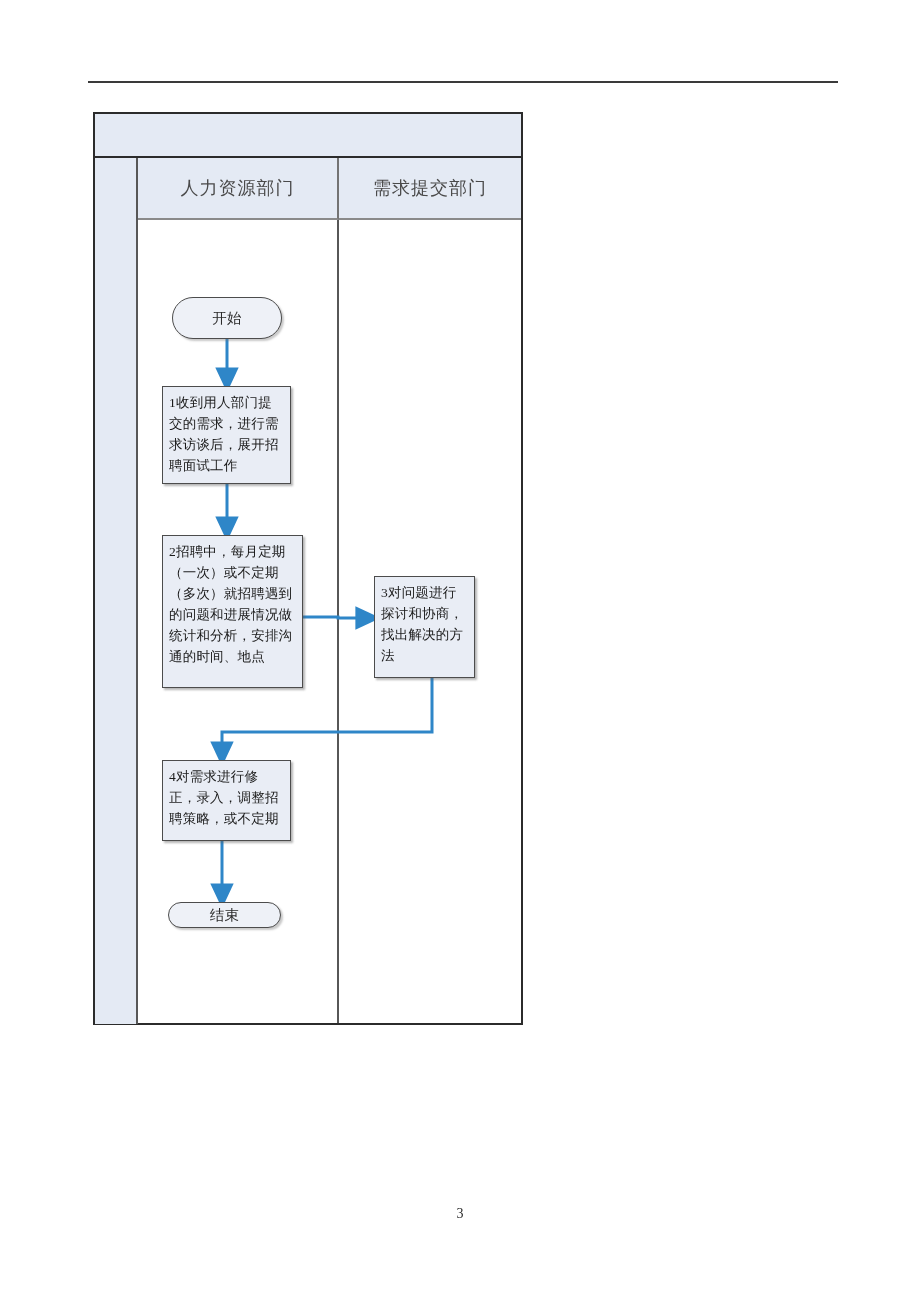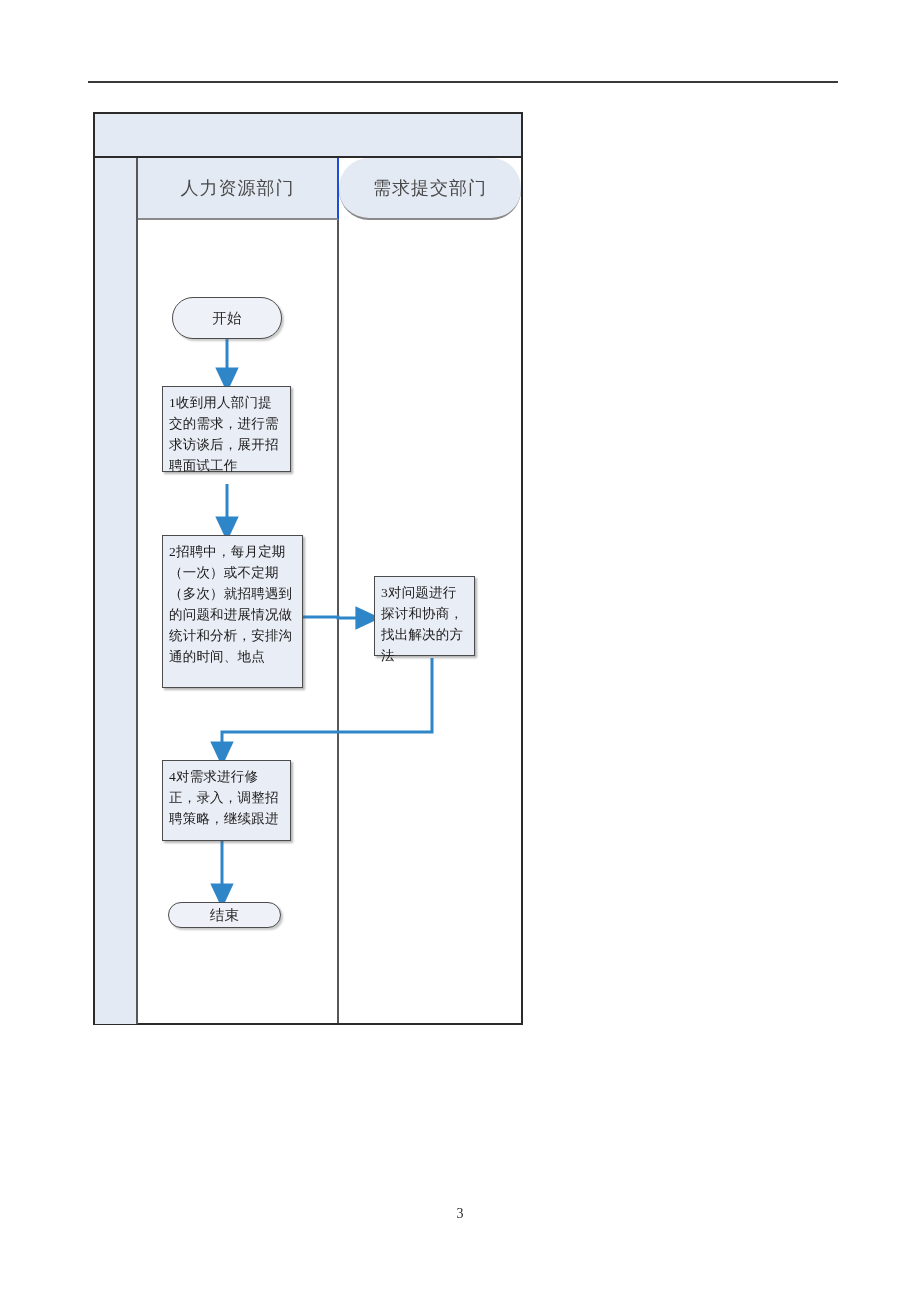--- a/index.html
+++ b/index.html
@@ -92,25 +92,24 @@
     border-bottom: 2px solid #8a8a8a;
     display: flex;
     align-items: center;
     justify-content: center;
     font-size: 18px;
     color: #4a4a4a;
     letter-spacing: 1px;
   }
   .lane-head.hr-lane {
     width: 202px;
-    border-right: 2px solid #1d4ed8;
+    border-right: 2px solid #737373;
   }
   .lane-head.req-lane {
     width: 183px;
-    border-radius: 30px;
   }
 
   
   .lane-body-row {
     position: absolute;
     left: 43px;
     top: 106px;
     right: 0;
     bottom: 0;
     display: flex;
@@ -166,23 +165,23 @@
     box-shadow: 2px 2px 2px rgba(120,120,120,0.40);
   }
   .node.terminator .node-text {
     padding: 0;
     font-size: 14.5px;
     color: #2b2b2b;
   }
 
   
   #node-start { left: 79px;  top: 185px; width: 110px; height: 42px; }
-  #node-1     { left: 69px;  top: 274px; width: 129px; height: 86px; }
+  #node-1     { left: 69px;  top: 274px; width: 129px; height: 98px; }
   #node-2     { left: 69px;  top: 423px; width: 141px; height: 153px; }
-  #node-3     { left: 281px; top: 464px; width: 101px; height: 80px; }
+  #node-3     { left: 281px; top: 464px; width: 101px; height: 102px; }
   #node-4     { left: 69px;  top: 648px; width: 129px; height: 81px; }
   #node-end   { left: 75px;  top: 790px; width: 113px; height: 26px; }
 
   
   .page-number {
     position: absolute;
     left: 0;
     top: 1206px;
     width: 920px;
     text-align: center;
@@ -252,21 +251,21 @@
 
   <div class="node" id="node-2">
     <span class="node-text">2招聘中，每月定期（一次）或不定期（多次）就招聘遇到的问题和进展情况做统计和分析，安排沟通的时间、地点</span>
   </div>
 
   <div class="node" id="node-3">
     <span class="node-text">3对问题进行探讨和协商，找出解决的方法</span>
   </div>
 
   <div class="node" id="node-4">
-    <span class="node-text">4对需求进行修正，录入，调整招聘策略，继续跟进</span>
+    <span class="node-text">4对需求进行修正，录入，调整招聘策略，或不定期</span>
   </div>
 
   <div class="node terminator" id="node-end">
     <span class="node-text">结束</span>
   </div>
 </div>
 
 <div class="page-number">3</div>
 
 </body></html>

